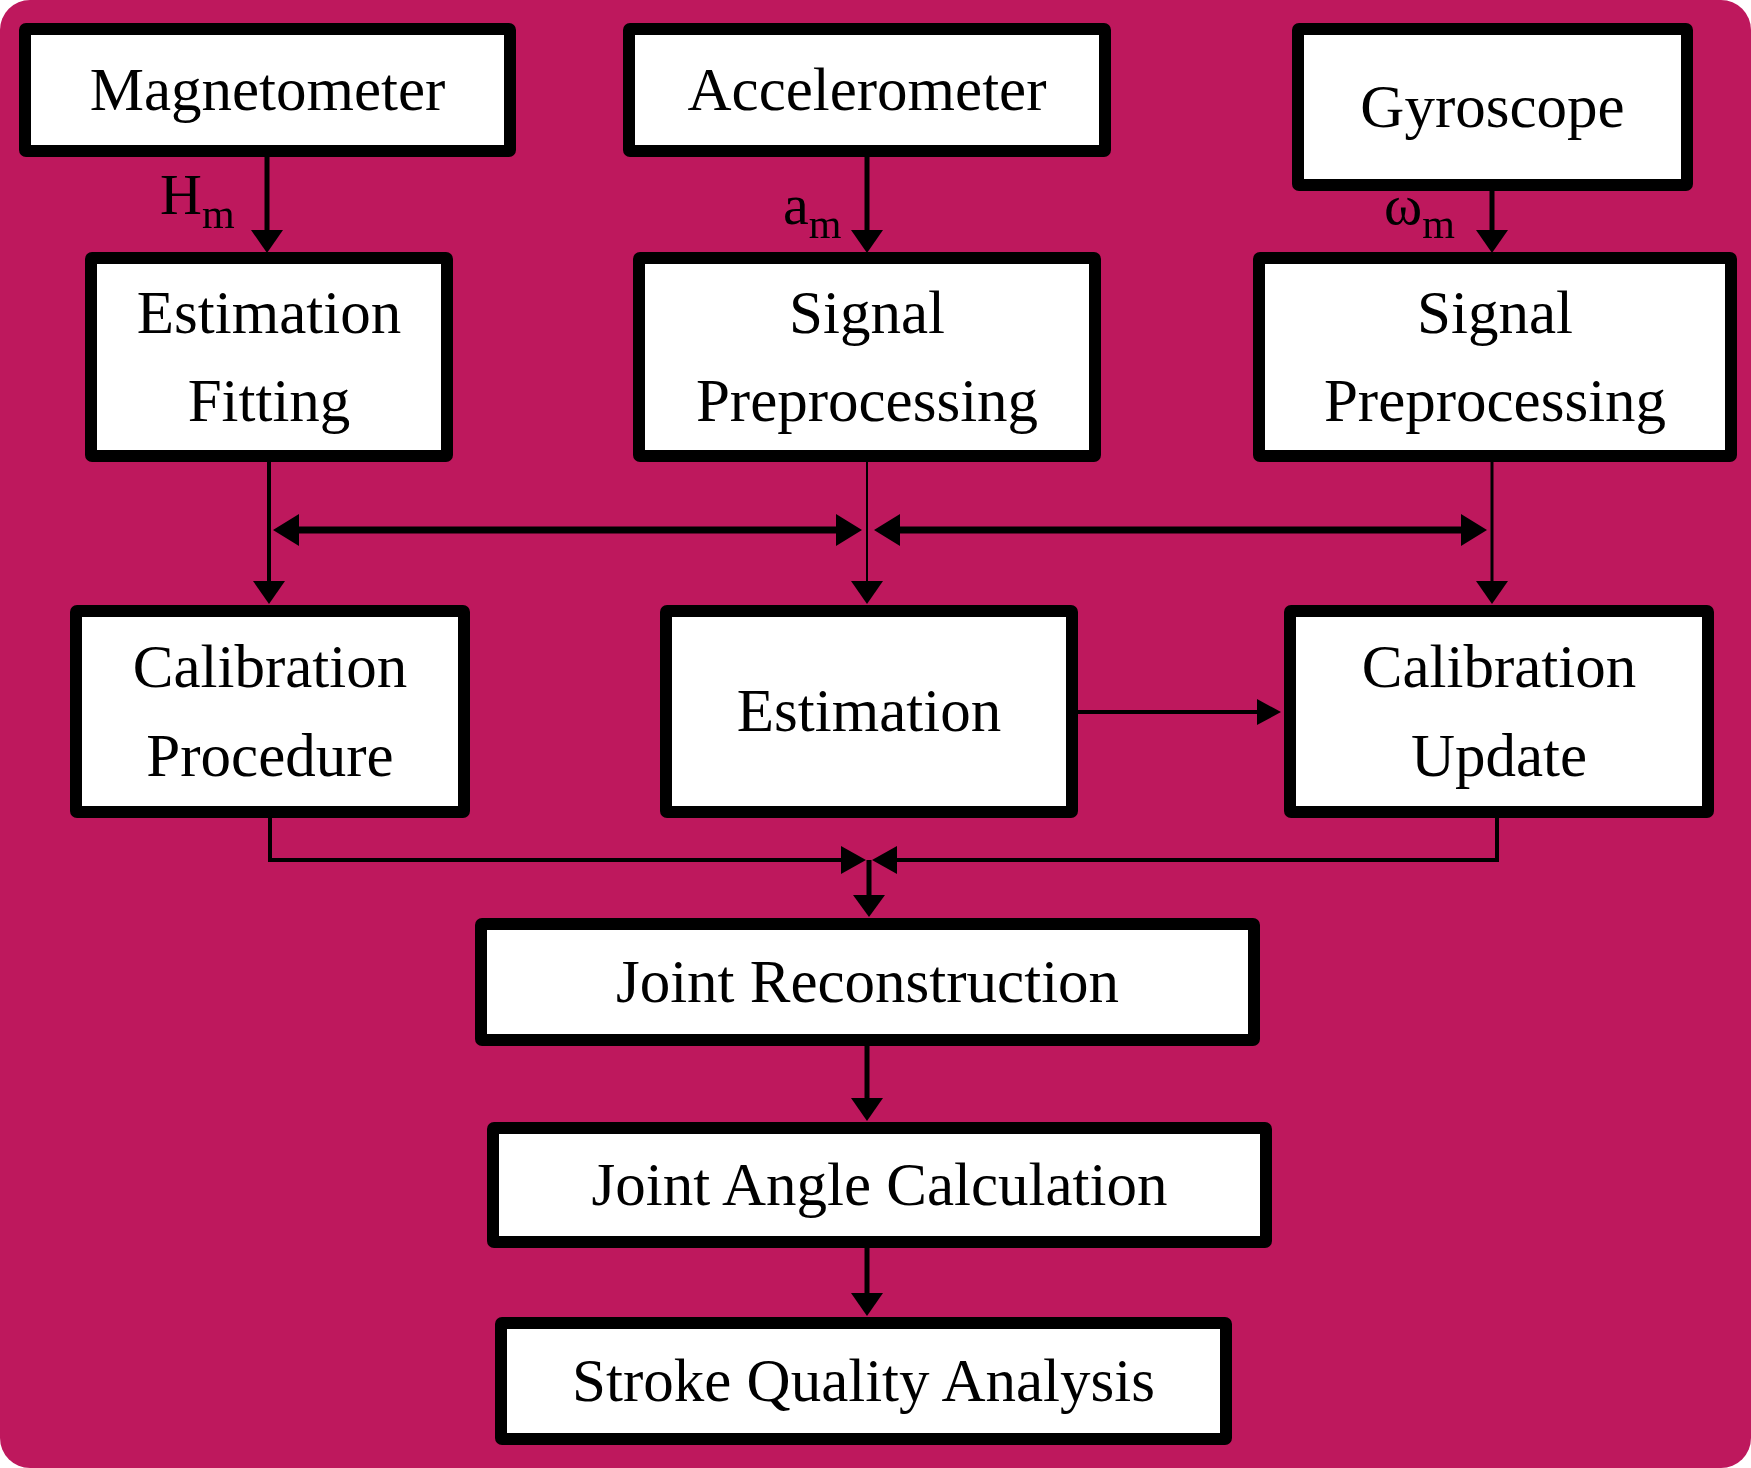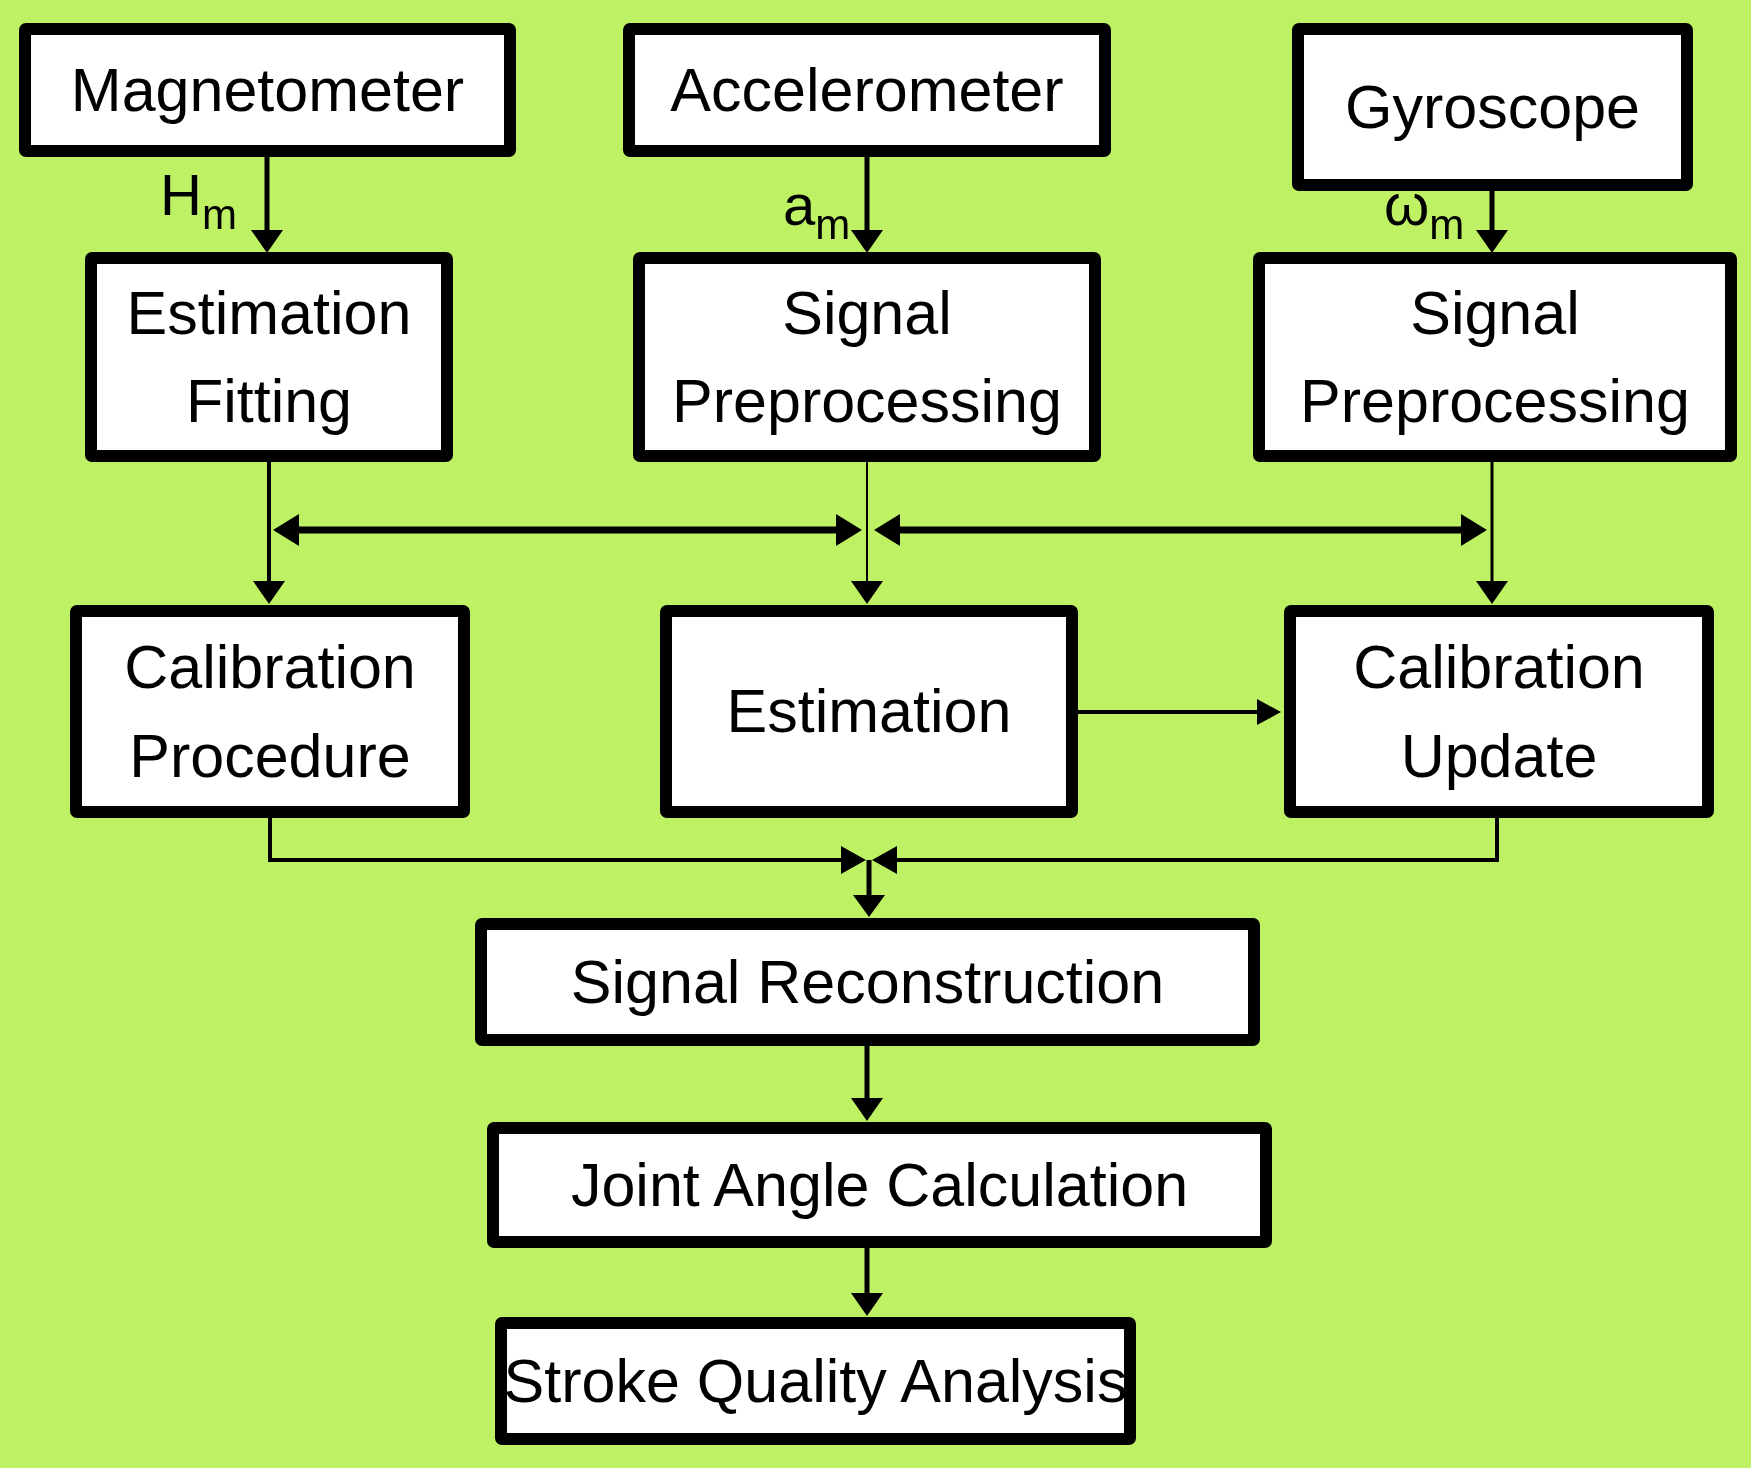--- a/index.html
+++ b/index.html
@@ -4,24 +4,25 @@
 <style>
   html, body {
     margin: 0;
     padding: 0;
     background: #ffffff;
   }
   #canvas {
     position: relative;
     width: 1751px;
     height: 1468px;
-    background: #bef264;
-    font-family: Liberation Sans, sans-serif;
+    background: #be185d;
+    font-family: Liberation Serif, serif;
     color: #000000;
     overflow: hidden;
+    border-radius: 30px;
   }
   #connector-layer {
     position: absolute;
     left: 0; top: 0;
     width: 1751px; height: 1468px;
     z-index: 1;
   }
   .node {
     position: absolute;
     box-sizing: border-box;
@@ -50,21 +51,21 @@
   .n-ellipsoid    { left: 85px;   top: 252px; width: 368px; height: 210px; }
   .n-sp-accel     { left: 633px;  top: 252px; width: 468px; height: 210px; }
   .n-sp-gyro      { left: 1253px; top: 252px; width: 484px; height: 210px; }
   
   .n-calibration  { left: 70px;   top: 605px; width: 400px; height: 213px; }
   .n-initialstate { left: 660px;  top: 605px; width: 418px; height: 213px; }
   .n-orientation  { left: 1284px; top: 605px; width: 430px; height: 213px; }
   
   .n-motion       { left: 475px;  top: 918px;  width: 785px; height: 128px; }
   .n-jointangle   { left: 475px;  top: 1122px; width: 785px; height: 126px; margin-left: 12px; }
-  .n-stroke       { left: 495px;  top: 1317px; width: 641px; height: 128px; justify-content: center; }
+  .n-stroke       { left: 495px;  top: 1317px; width: 737px; height: 128px; justify-content: center; }
 
   .siglabel {
     position: absolute;
     z-index: 2;
     white-space: nowrap;
   }
   .siglabel .base {
     font-size: 58px;
     line-height: 1;
   }
@@ -188,21 +189,21 @@
   </div>
   <div class="node n-initialstate">
     <span class="nl">Estimation</span>
   </div>
   <div class="node n-orientation">
     <span class="nl">Calibration</span>
     <span class="nl">Update</span>
   </div>
 
   <div class="node n-motion">
-    <span class="nl">Signal Reconstruction</span>
+    <span class="nl">Joint Reconstruction</span>
   </div>
   <div class="node n-jointangle">
     <span class="nl">Joint Angle Calculation</span>
   </div>
   <div class="node n-stroke">
     <span class="nl">Stroke Quality Analysis</span>
   </div>
 
 </div>
 

